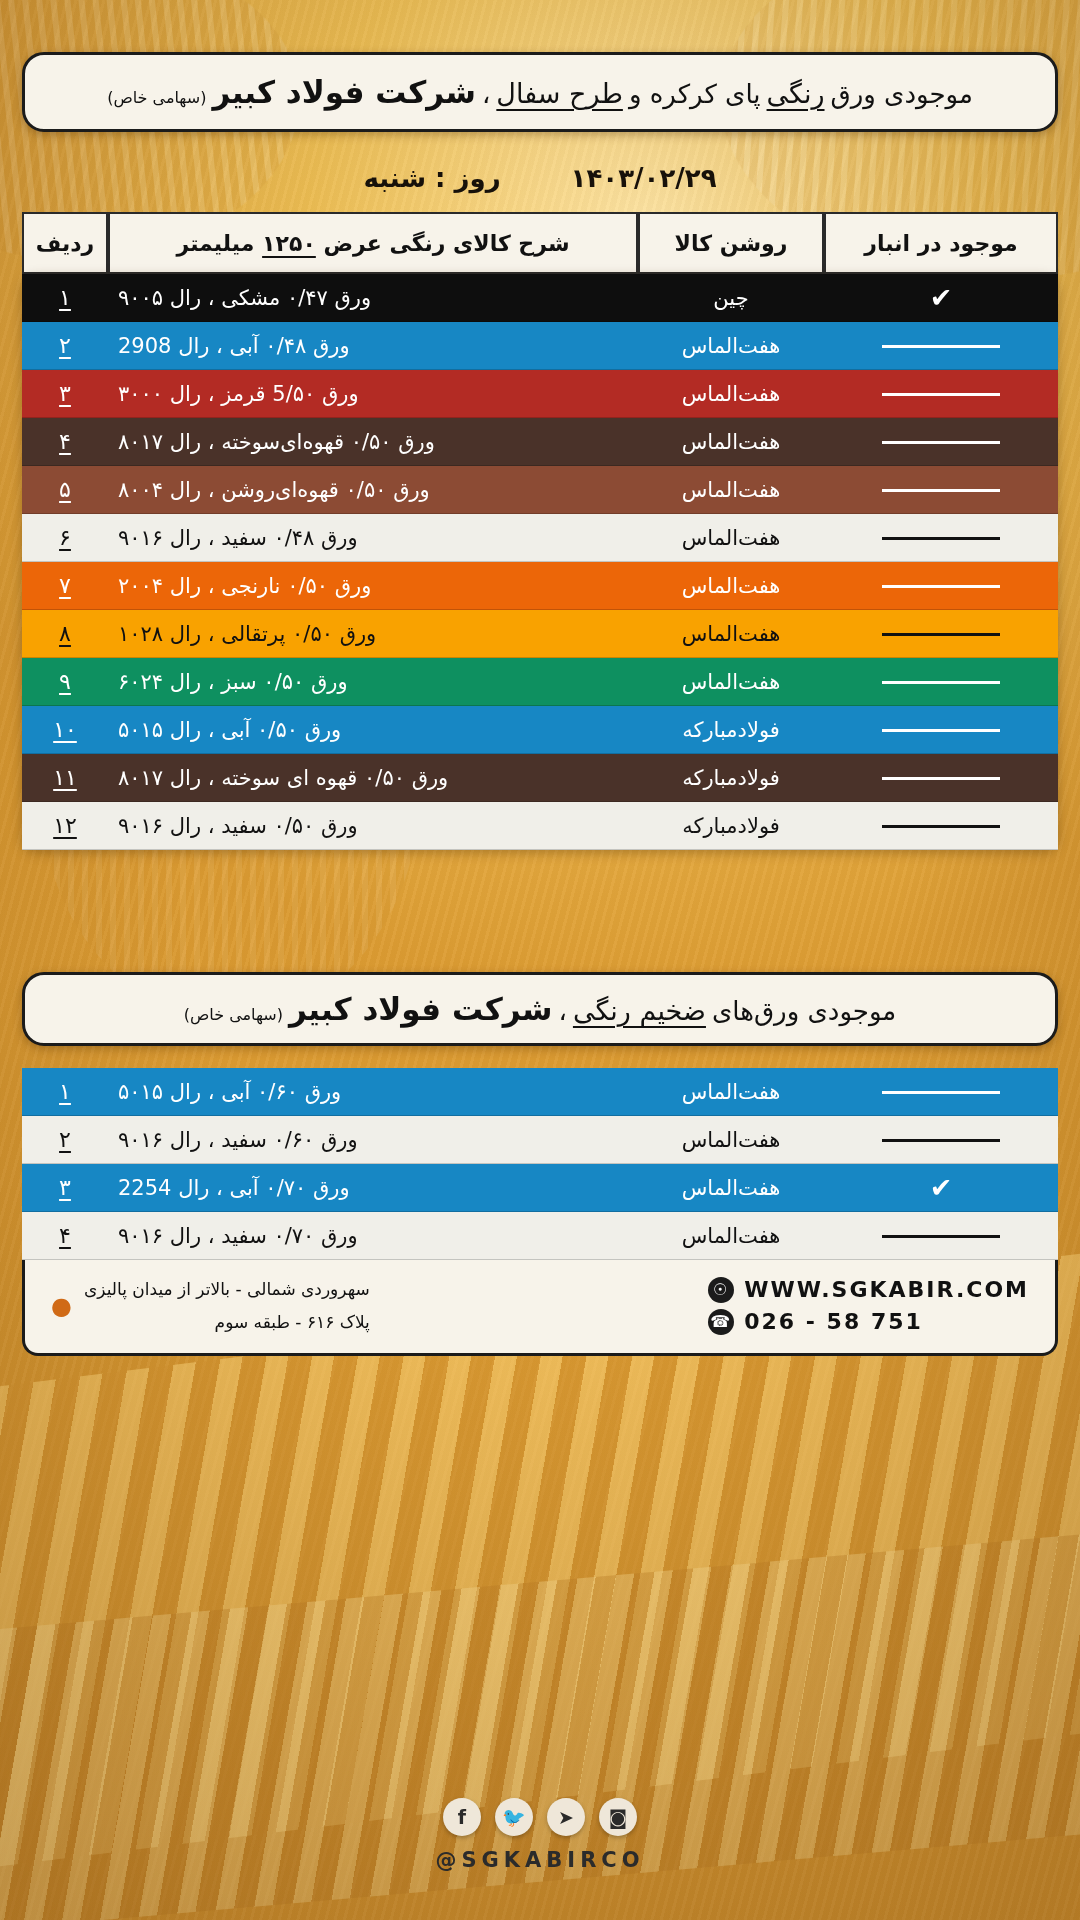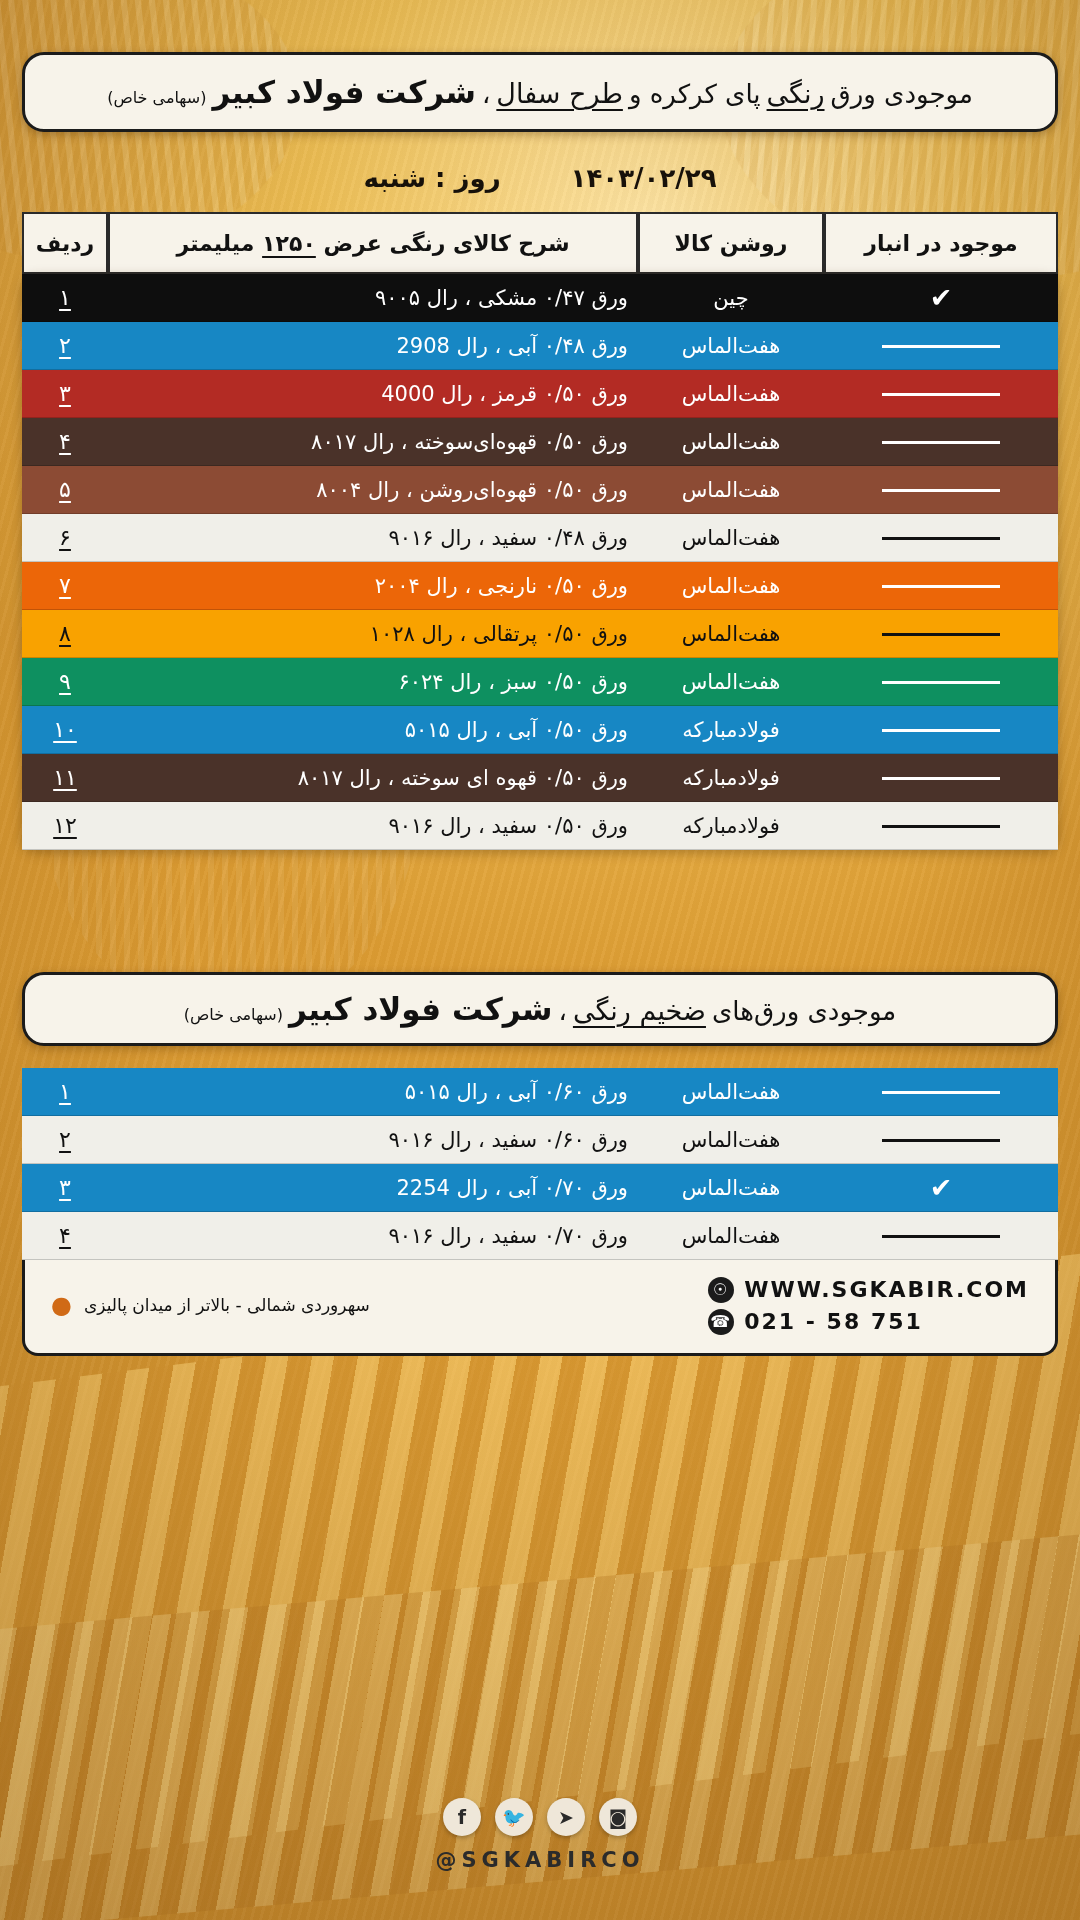--- a/index.html
+++ b/index.html
@@ -105,21 +105,21 @@
     font-size:21px;
     padding:0 10px;
     text-align:center;
     border-bottom:1px solid rgba(0,0,0,.18);
     vertical-align:middle;
   }
   tbody tr td.c-row{
     font-size:22px;
   }
   .rowno{ text-decoration:underline; text-underline-offset:4px; text-decoration-thickness:2px; }
-  .desc{ text-align:right; }
+  .desc{ text-align:left; }
   .dash{
     display:inline-block; width:118px; height:0;
     border-top:3px solid currentColor;
     vertical-align:middle;
   }
   .check{ font-size:27px; line-height:1; font-weight:700; }
 
   
   .block{ border-radius:14px; overflow:hidden; box-shadow:0 3px 12px rgba(70,40,5,.35); }
 
@@ -227,21 +227,21 @@
           </tr>
           <tr style="background: rgb(23, 135, 196); color: rgb(255, 255, 255);">
             <td class="c-stock" style="width: 234px;"><span class="dash"></span></td>
             <td style="width: 186px;">هفت‌الماس</td>
             <td class="desc">ورق  ۰/۴۸  آبی ، رال 2908</td>
             <td class="c-row" style="width: 86px;"><span class="rowno">۲</span></td>
           </tr>
           <tr style="background: rgb(179, 43, 36); color: rgb(255, 255, 255);">
             <td class="c-stock" style="width: 234px;"><span class="dash"></span></td>
             <td style="width: 186px;">هفت‌الماس</td>
-            <td class="desc">ورق  ۰/۵۰  قرمز ، رال 4000</td>
+            <td class="desc">ورق  5/۵۰  قرمز ، رال ۳۰۰۰</td>
             <td class="c-row" style="width: 86px;"><span class="rowno">۳</span></td>
           </tr>
           <tr style="background: rgb(74, 50, 41); color: rgb(255, 255, 255);">
             <td class="c-stock" style="width: 234px;"><span class="dash"></span></td>
             <td style="width: 186px;">هفت‌الماس</td>
             <td class="desc">ورق  ۰/۵۰  قهوه‌ای‌سوخته ، رال ۸۰۱۷</td>
             <td class="c-row" style="width: 86px;"><span class="rowno">۴</span></td>
           </tr>
           <tr style="background: rgb(140, 75, 52); color: rgb(255, 255, 255);">
             <td class="c-stock" style="width: 234px;"><span class="dash"></span></td>
@@ -337,26 +337,27 @@
   </div>
 
   <div class="footer">
     <div class="foot-left">
       <div class="foot-line">
         <span class="glyph globe">☉</span>
         <span>WWW.SGKABIR.COM</span>
       </div>
       <div class="foot-line">
         <span class="glyph">☎</span>
-        <span>021 - 58 751</span>
+        <span>026 - 58 751</span>
       </div>
     </div>
     <div class="foot-right">
       <div class="addr">
         <div>سهروردی شمالی - بالاتر از میدان پالیزی</div>
+        <div>پلاک ۶۱۶   -   طبقه   سوم</div>
       </div>
       <span class="pin">●</span>
     </div>
   </div>
 
 </div>
 
 <div class="social">
   <div class="social-row" id="social-row">
       <div class="sicon">◙</div>

